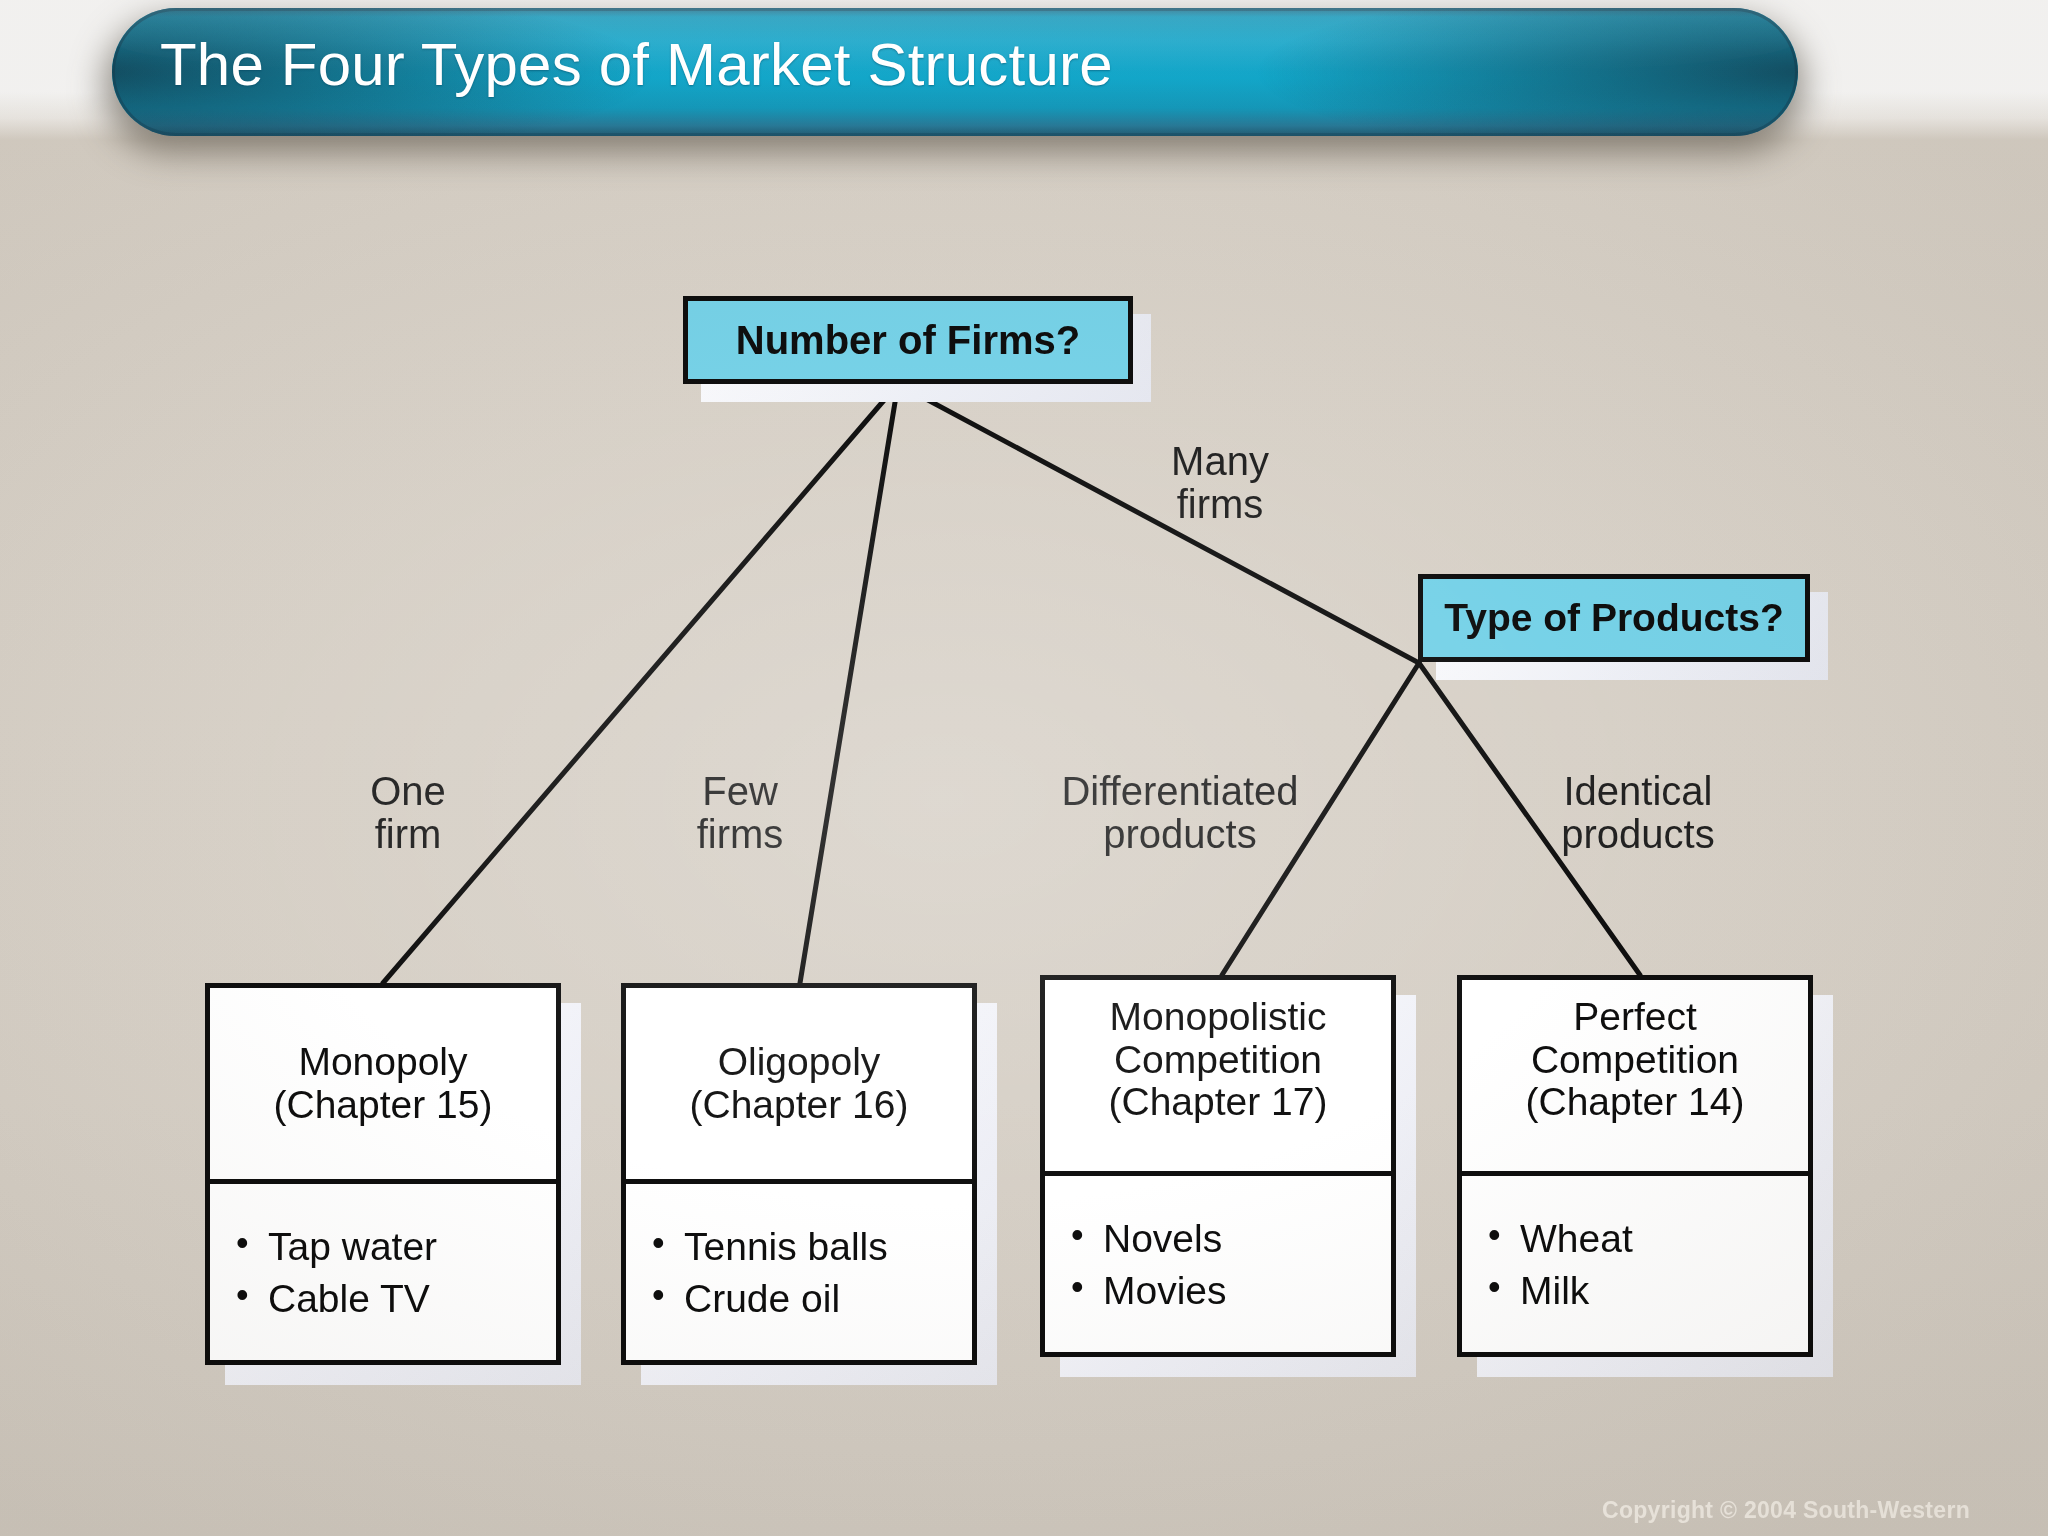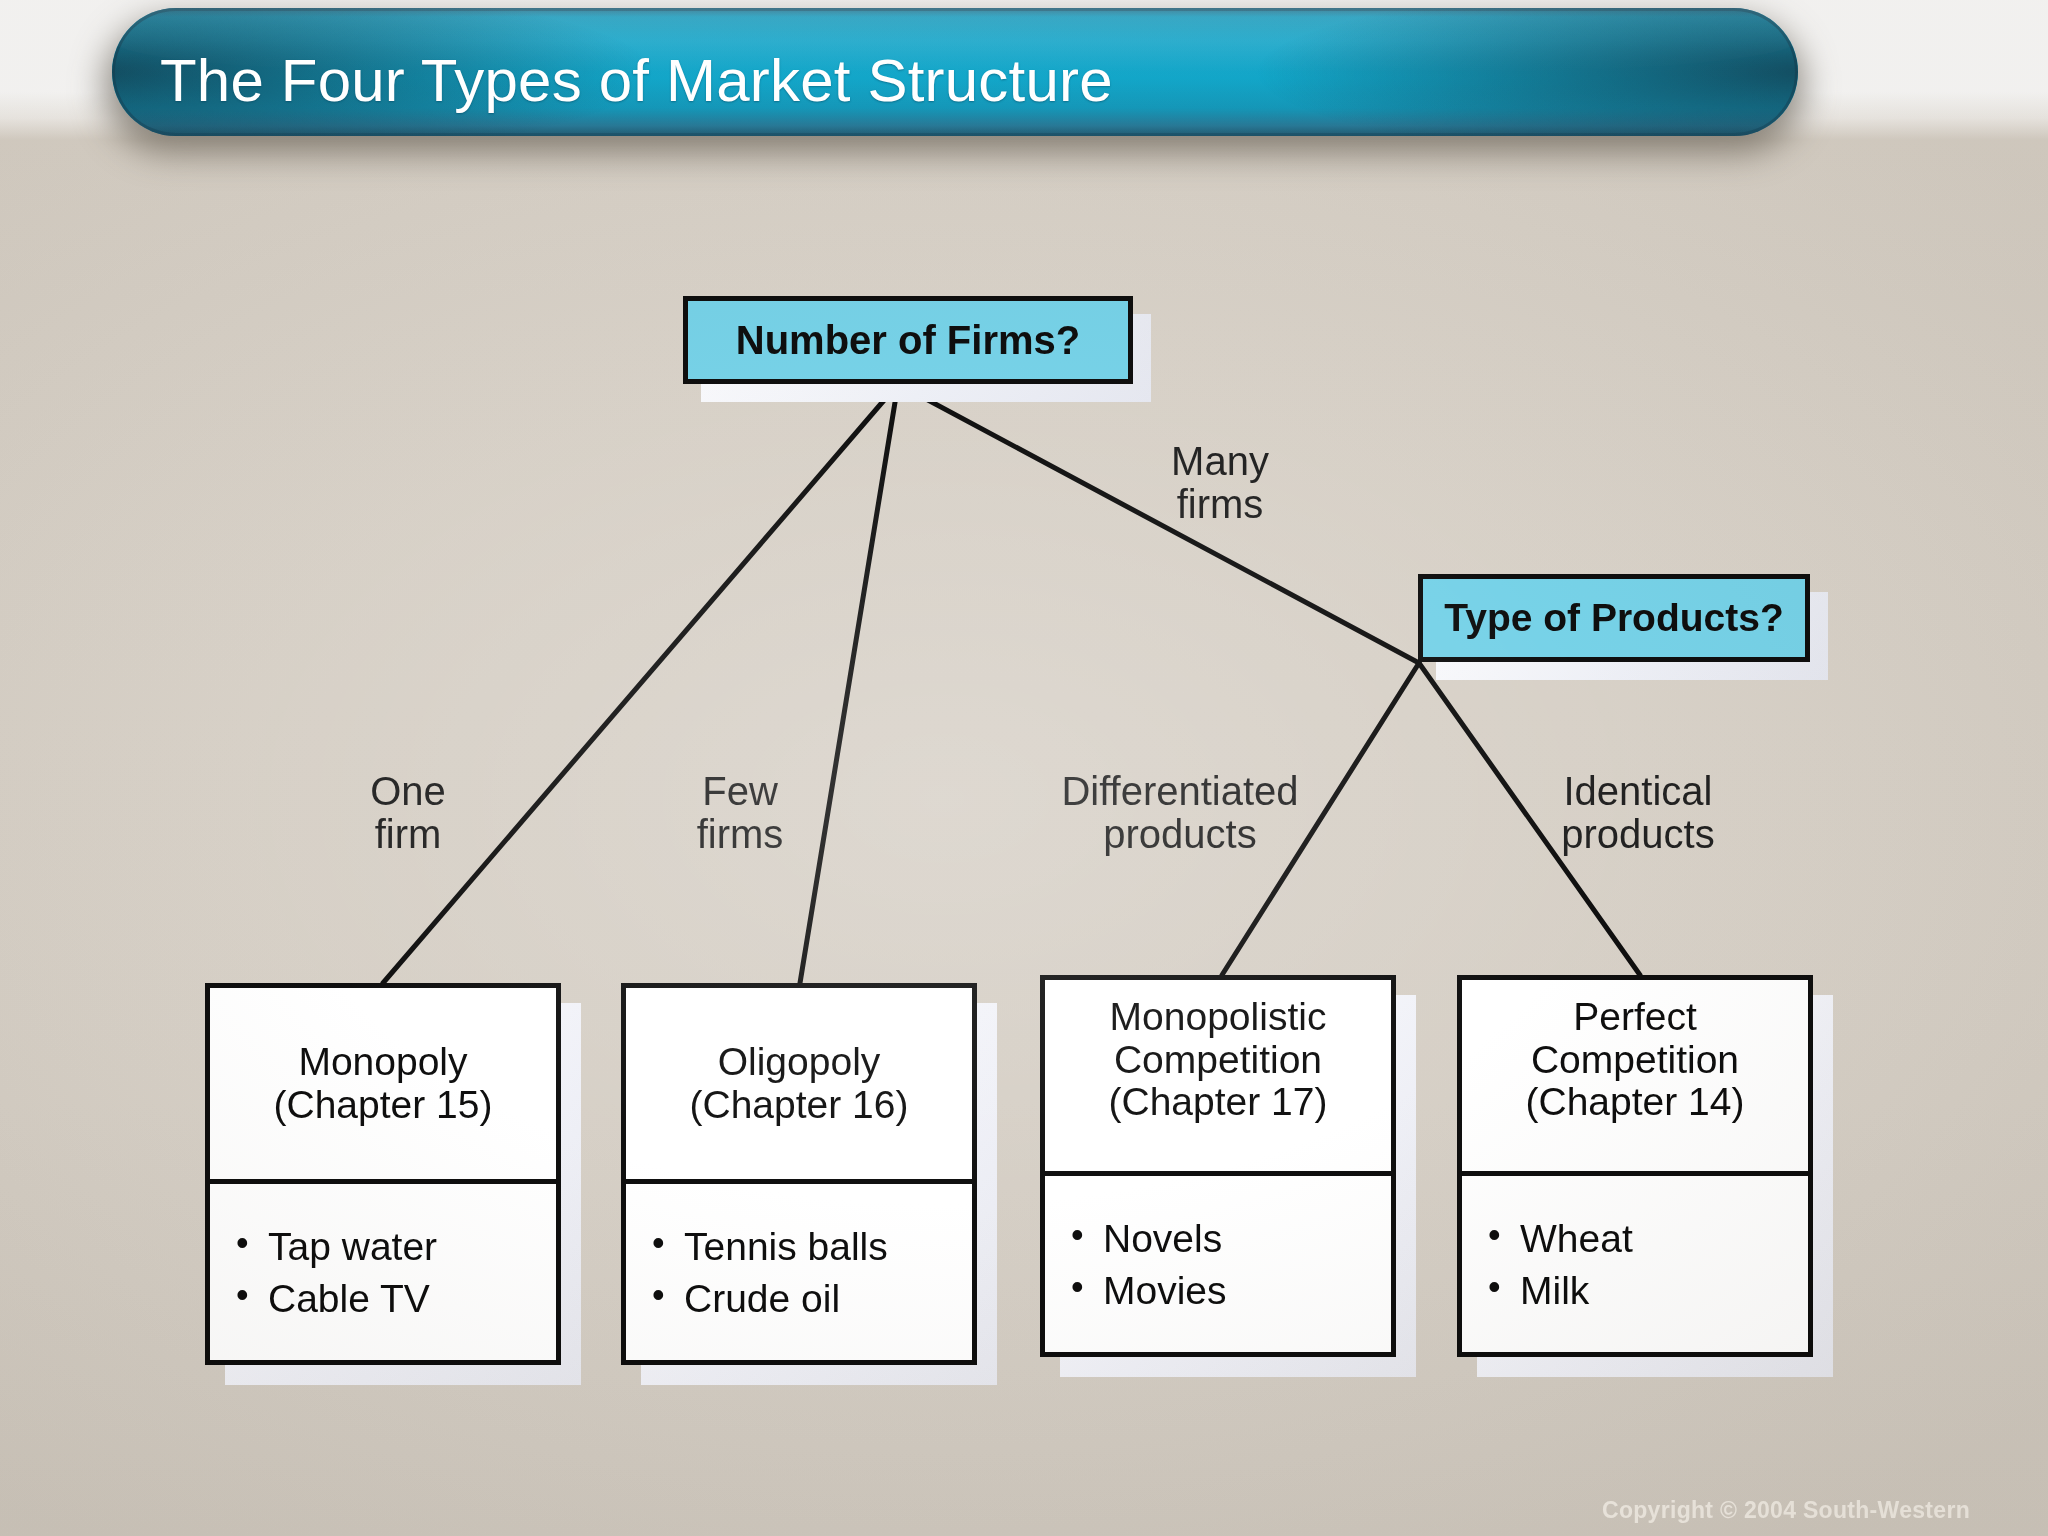--- a/index.html
+++ b/index.html
@@ -58,21 +58,20 @@
       radial-gradient(ellipse 55% 120% at -2% 50%, rgba(8,52,72,0.85), rgba(8,52,72,0) 62%),
       radial-gradient(ellipse 55% 120% at 102% 50%, rgba(8,52,72,0.85), rgba(8,52,72,0) 62%);
     pointer-events:none;
   }
   #title-text {
     position:absolute; left:160px; top:0; height:128px;
     display:flex; align-items:center;
     font-size:60px; color:#ffffff; letter-spacing:0.2px;
     white-space:nowrap; z-index:3;
     text-shadow:0 1px 2px rgba(0,60,85,0.45);
-    margin-top:16px;
   }
 
   
   .dbox-wrap { position:absolute; }
   .dbox-shadow {
     position:absolute; left:18px; top:18px; width:100%; height:100%;
     background:linear-gradient(135deg,#fbfbfd 0%,#eceef5 55%,#e4e6ef 100%);
   }
   .dbox {
     position:absolute; left:0; top:0; width:100%; height:100%;

